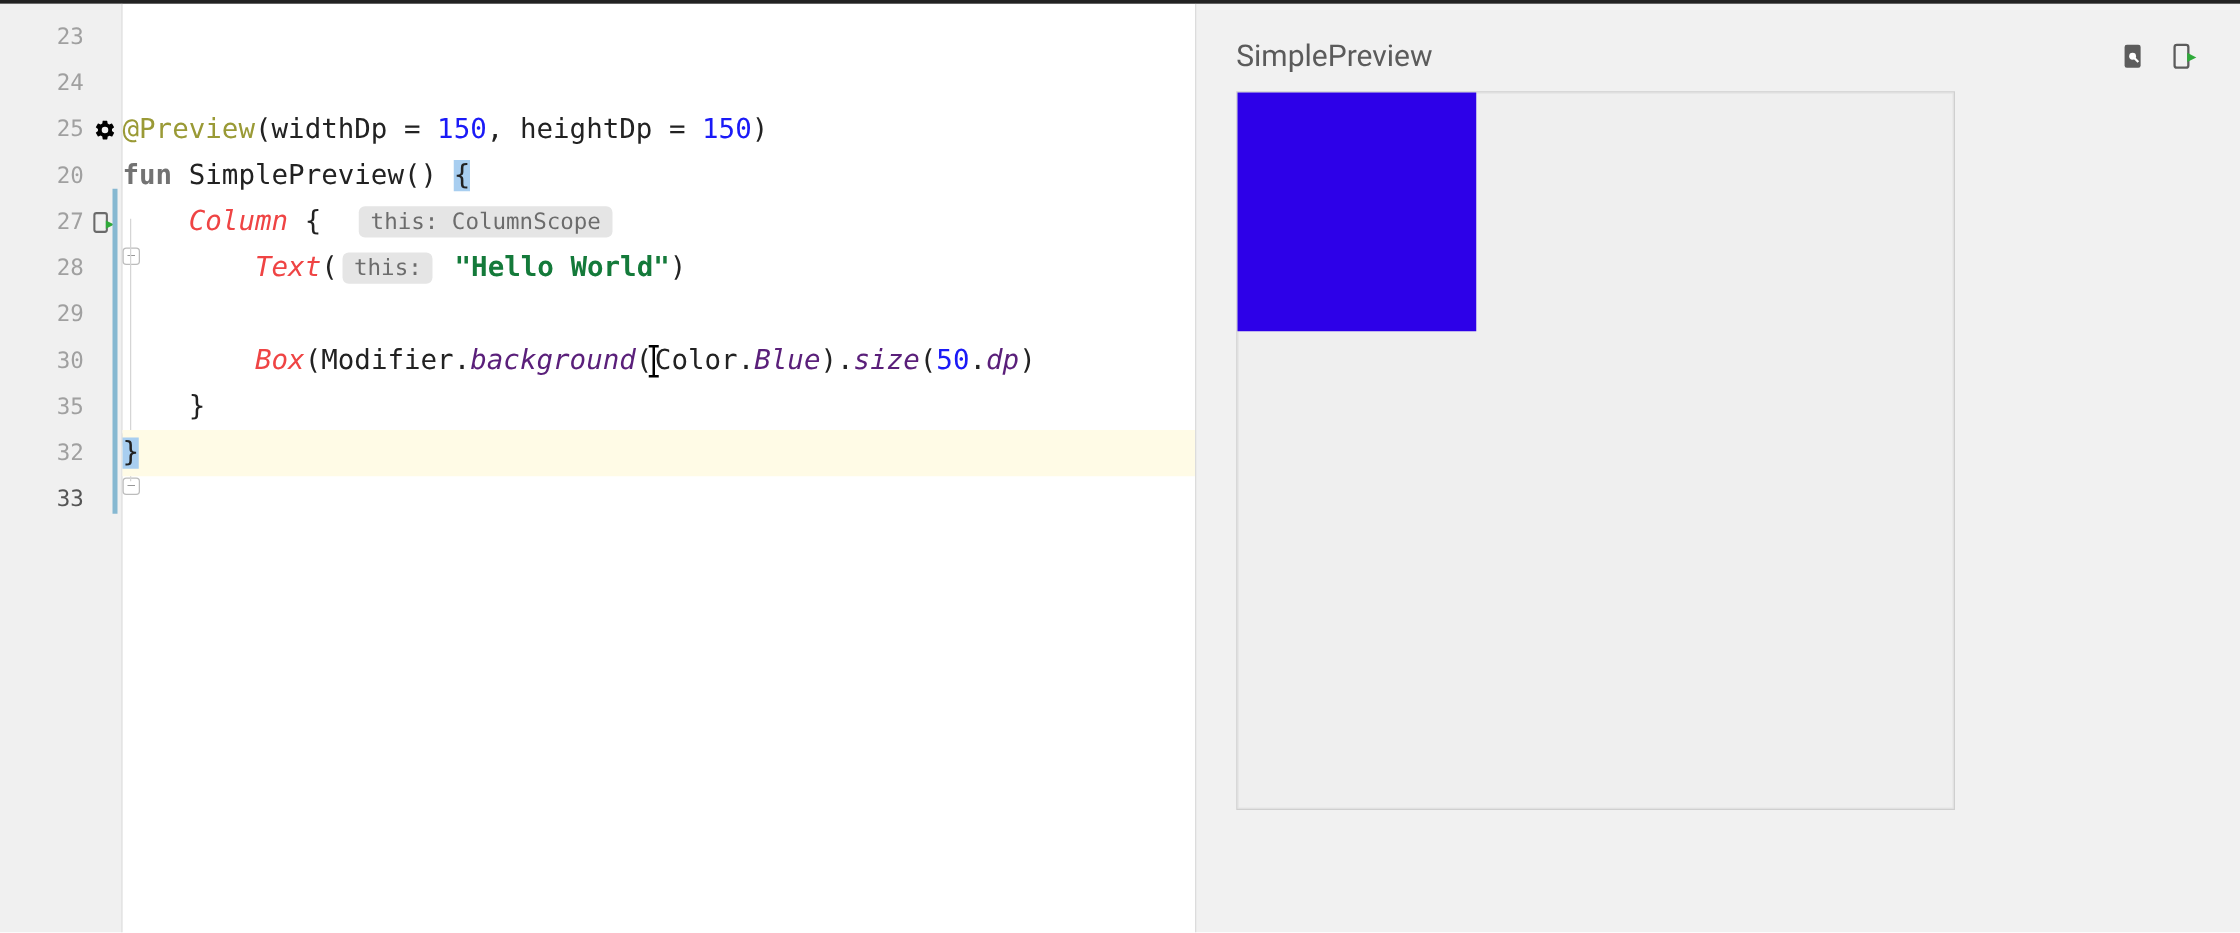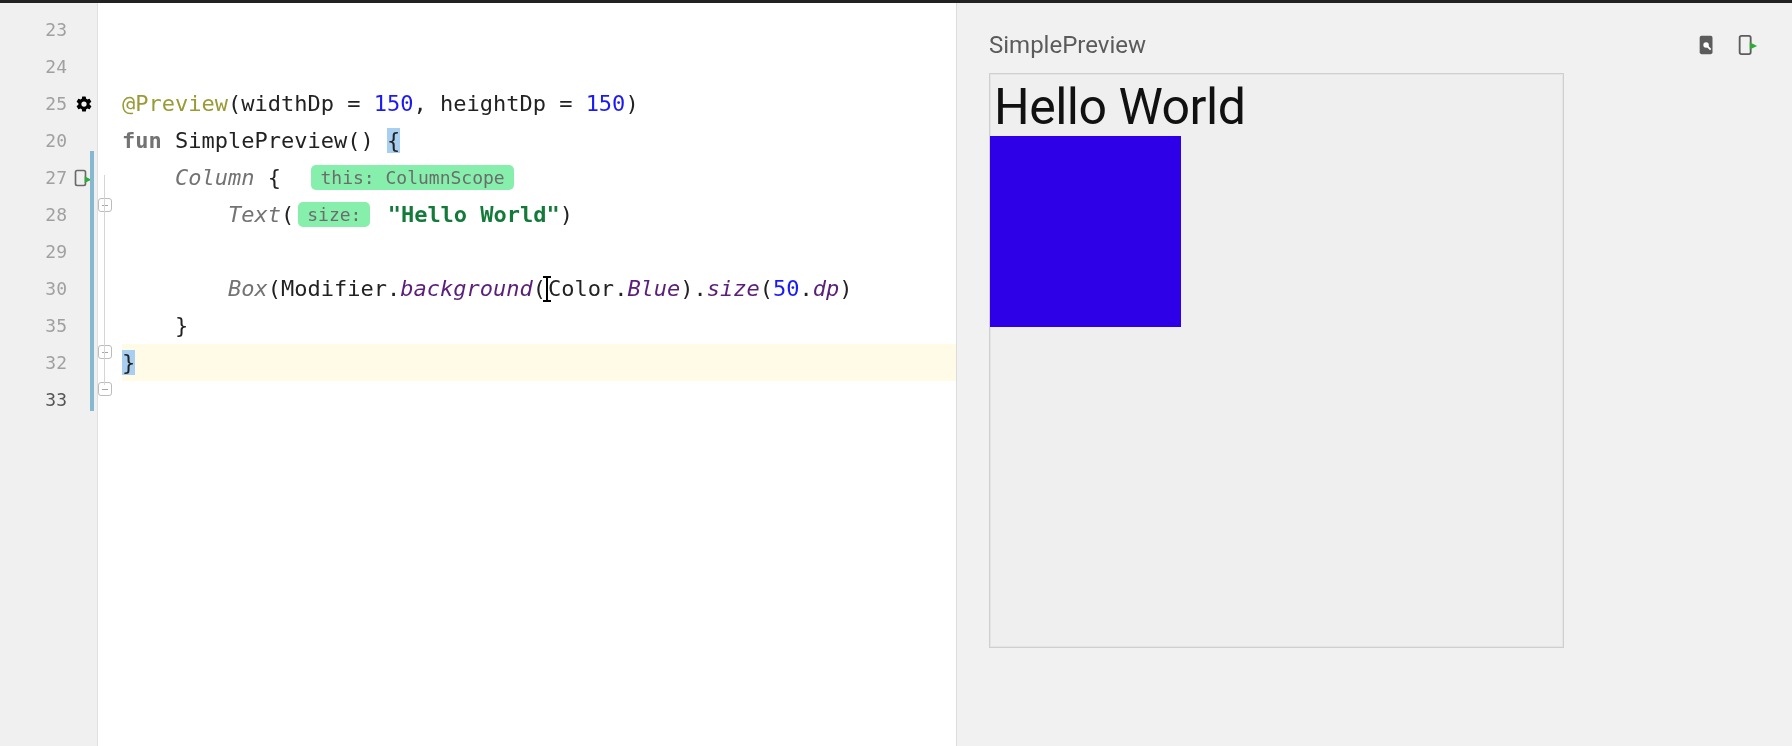--- a/index.html
+++ b/index.html
@@ -76,43 +76,43 @@
   }
   .change-bar {
     position: absolute;
     left: -8px;
     top: 148px;
     width: 4px;
     height: 260px;
     background: #86b8d1;
   }
 
-  .code-lines { margin-left: 24px; }
+  .code-lines { margin-left: 0; }
   .line {
     height: 37px;
     display: flex;
     align-items: center;
     font-size: 22px;
     white-space: pre;
     position: relative;
   }
   .line.hl { background: #fffbe6; }
   .tok-anno   { color: #9a9a36; }
   .tok-kw     { color: #737373; font-weight: 700; }
   .tok-fn     { color: #222; }
   .tok-num    { color: #1a1af7; }
-  .tok-call   { color: #737373; font-style: italic; }
+  .tok-call   { color: #ef4444; font-style: italic; }
   .tok-str    { color: #147a3a; font-weight: 600; }
   .tok-id     { color: #222; }
   .tok-prop   { color: #5a1f7a; font-style: italic; }
   .tok-ext    { color: #5a1f7a; font-style: italic; }
   .tok-punct  { color: #222; }
   .tok-caret  { background: #a8cef0; }
   .hint {
-    background: #86efac;
+    background: #e5e5e5;
     color: #6c6c6c;
     font-size: 18px;
     padding: 2px 9px;
     border-radius: 5px;
     font-style: normal;
     font-family: inherit;
     margin: 0 4px;
   }
   .caret-ibeam {
     display:inline-block; width:2px; height:24px; background:#000; vertical-align:middle;
@@ -223,21 +223,21 @@
 
       <div class="line">
         <span class="tok-kw">fun</span><span> </span><span class="tok-fn">SimplePreview</span><span class="tok-punct">()</span><span> </span><span class="tok-punct tok-caret">{</span>
       </div>
 
       <div class="line">
         <span>    </span><span class="tok-call">Column</span><span> </span><span class="tok-punct">{</span><span>  </span><span class="hint">this: ColumnScope</span>
       </div>
 
       <div class="line">
-        <span>        </span><span class="tok-call">Text</span><span class="tok-punct">(</span><span class="hint">size:</span><span> </span><span class="tok-str">"Hello World"</span><span class="tok-punct">)</span>
+        <span>        </span><span class="tok-call">Text</span><span class="tok-punct">(</span><span class="hint">this:</span><span> </span><span class="tok-str">"Hello World"</span><span class="tok-punct">)</span>
       </div>
 
       <div class="line"></div>
 
       <div class="line">
         <span>        </span><span class="tok-call">Box</span><span class="tok-punct">(</span><span class="tok-id">Modifier</span><span class="tok-punct">.</span><span class="tok-ext">background</span><span class="tok-punct">(</span><span class="caret-ibeam"></span><span class="tok-id">Color</span><span class="tok-punct">.</span><span class="tok-prop">Blue</span><span class="tok-punct">)</span><span class="tok-punct">.</span><span class="tok-ext">size</span><span class="tok-punct">(</span><span class="tok-num">50</span><span class="tok-punct">.</span><span class="tok-ext">dp</span><span class="tok-punct">)</span>
       </div>
 
       <div class="line">
         <span>    </span><span class="tok-punct">}</span>
@@ -264,16 +264,15 @@
       <div class="pv-btn">
         <svg viewBox="0 0 24 24" width="22" height="22">
             <rect x="4" y="2" width="12" height="20" rx="2" fill="none" stroke="#5c5c5c" stroke-width="2"></rect>
             <polygon points="15,9 23,13 15,17" fill="#2faa3a"></polygon>
           </svg>
       </div>
     </div>
   </div>
 
   <div class="preview-canvas">
-    <div class="pv-text">Hello World</div>
     <div class="pv-box"></div>
   </div>
 </div>
 
 </body></html>

